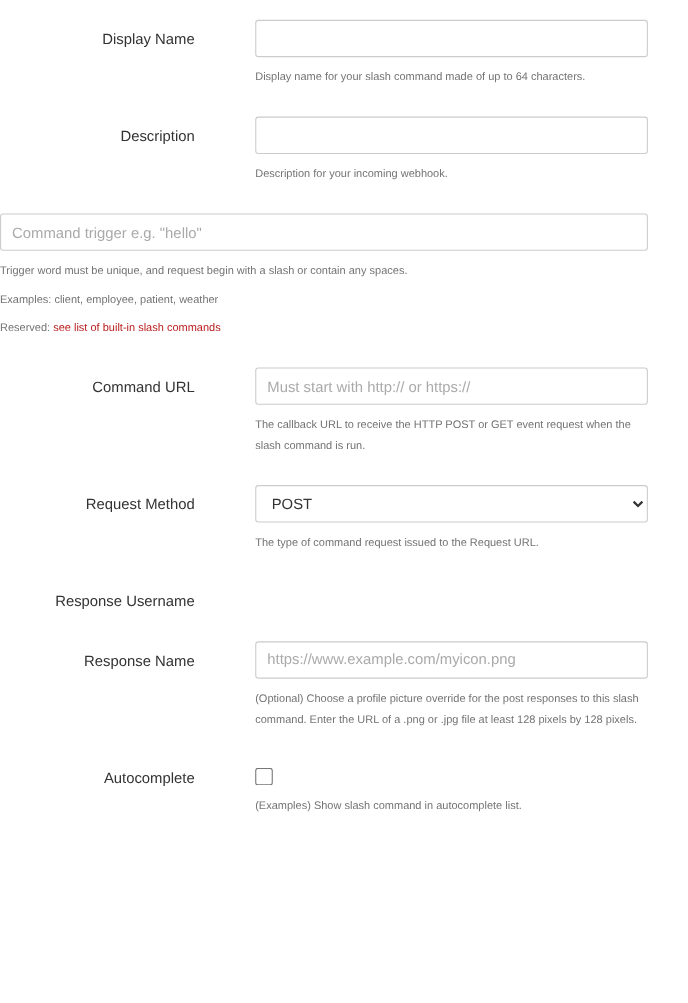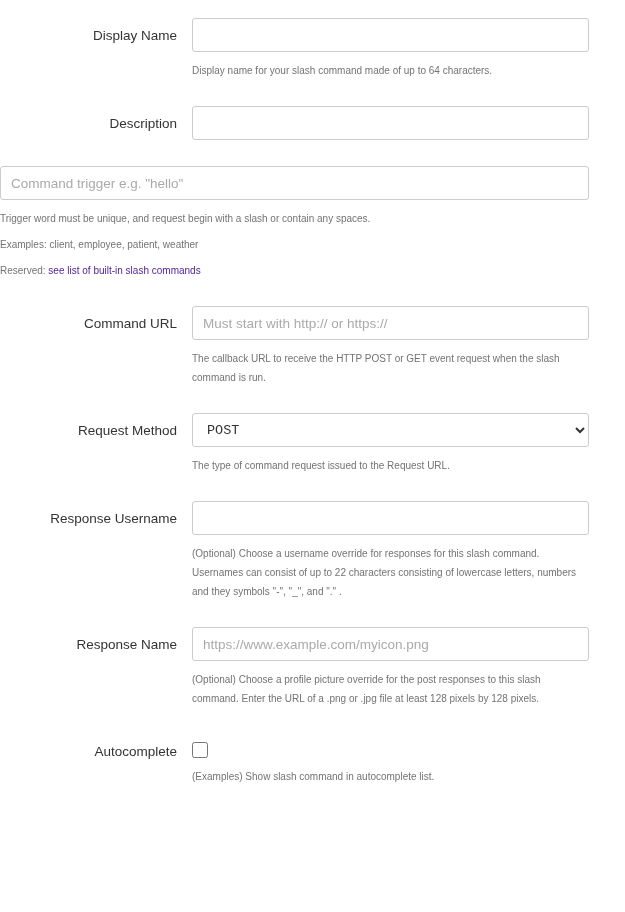--- a/index.html
+++ b/index.html
@@ -18,20 +18,21 @@
   .form {
     padding: 18px 18px 0 0;
     box-sizing: border-box;
     width: 625px;
   }
   .field-group {
     display: flex;
     flex-direction: row;
     align-items: flex-start;
     width: 100%;
+    gap: 40px;
   }
   .label-col {
     width: 192px;
     min-width: 192px;
     text-align: right;
     padding-right: 15px;
     box-sizing: border-box;
     padding-top: 9px;
     font-size: 13.5px;
     color: #333333;
@@ -58,41 +59,41 @@
   }
   input.text-input::placeholder {
     color: #aaaaaa;
   }
   select.select-input {
     display: block;
     width: 100%;
     box-sizing: border-box;
     height: 34px;
     padding: 6px 10px;
-    font-family: Liberation Mono, monospace;
+    font-family: Liberation Sans, sans-serif;
     font-size: 13.5px;
     color: #333333;
     background: #ffffff;
     border: 1px solid #cccccc;
     border-radius: 3px;
     outline: none;
   }
   .help-text {
     color: #737373;
     font-size: 10px;
     line-height: 19px;
     margin: 9px 0 0 0;
     padding: 0;
     max-width: 402px;
   }
   .help-text.tight {
     margin-top: 7px;
   }
   .help-link {
-    color: #4c1d95;
+    color: #b91c1c;
     text-decoration: none;
   }
   .checkbox-wrap {
     padding-top: 8px;
   }
   input.checkbox-input {
     width: 16px;
     height: 16px;
     margin: 0;
     vertical-align: top;
@@ -111,20 +112,21 @@
       <p class="help-text">Display name for your slash command made of up to 64 characters.</p>
     </div>
   </div>
 
   <div class="spacer-md"></div>
 
   <div class="field-group">
     <div class="label-col">Description</div>
     <div class="control-col">
       <input class="text-input" type="text" value="" style="">
+      <p class="help-text">Description for your incoming webhook.</p>
     </div>
   </div>
 
   <div class="spacer-md"></div>
 
   <div class="field-group">
     <div class="control-col">
       <input class="text-input" type="text" placeholder="Command trigger e.g. &quot;hello&quot;" style="">
       <p class="help-text">Trigger word must be unique, and request begin with a slash or contain any spaces.</p>
       <p class="help-text tight">Examples: client, employee, patient, weather</p>
@@ -152,24 +154,20 @@
         <option>GET</option>
       </select>
       <p class="help-text">The type of command request issued to the Request URL.</p>
     </div>
   </div>
 
   <div class="spacer-md"></div>
 
   <div class="field-group">
     <div class="label-col">Response Username</div>
-    <div class="control-col">
-      <input class="text-input" type="text" value="" style="">
-      <p class="help-text">(Optional) Choose a username override for responses for this slash command. Usernames can consist of up to 22 characters consisting of lowercase letters, numbers and they symbols "-", "_", and "." .</p>
-    </div>
   </div>
 
   <div class="spacer-md"></div>
 
   <div class="field-group">
     <div class="label-col">Response Name</div>
     <div class="control-col">
       <input class="text-input" type="text" placeholder="https://www.example.com/myicon.png" style="">
       <p class="help-text">(Optional) Choose a profile picture override for the post responses to this slash command. Enter the URL of a .png or .jpg file at least 128 pixels by 128 pixels.</p>
     </div>

